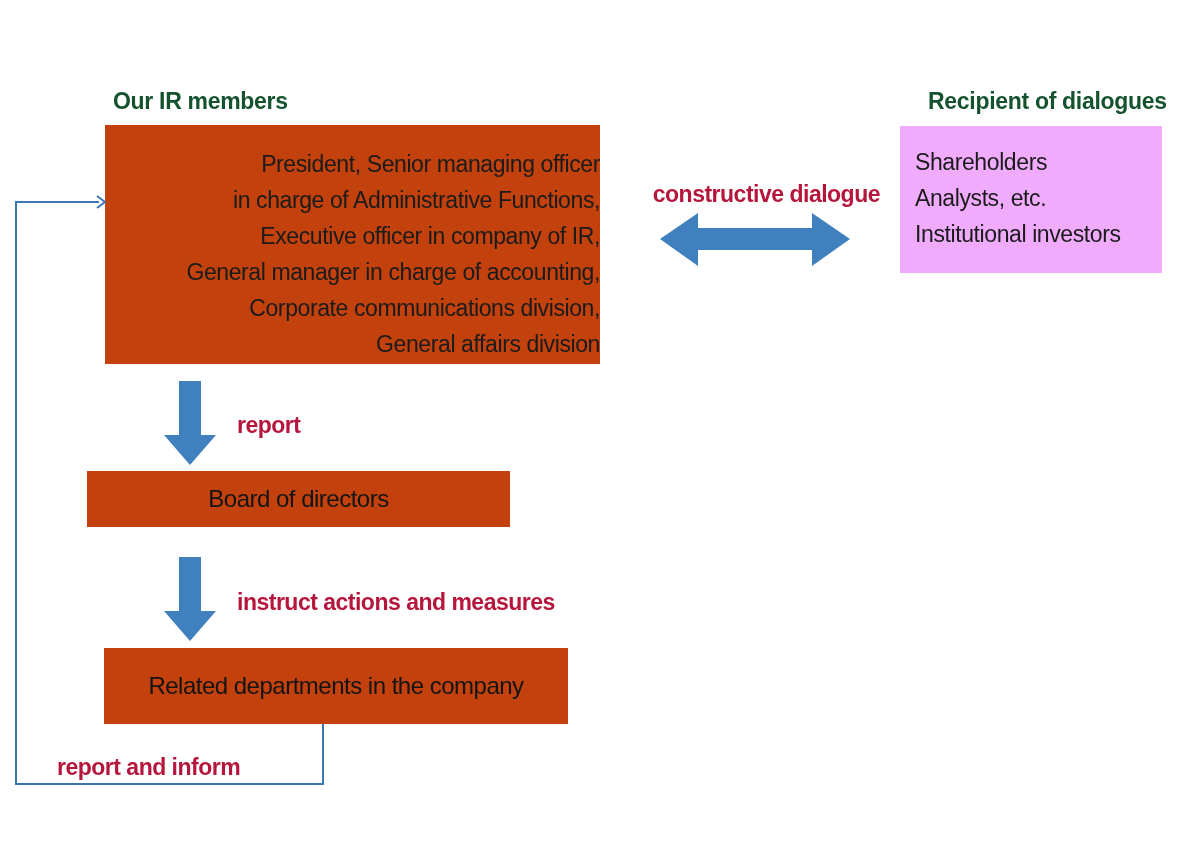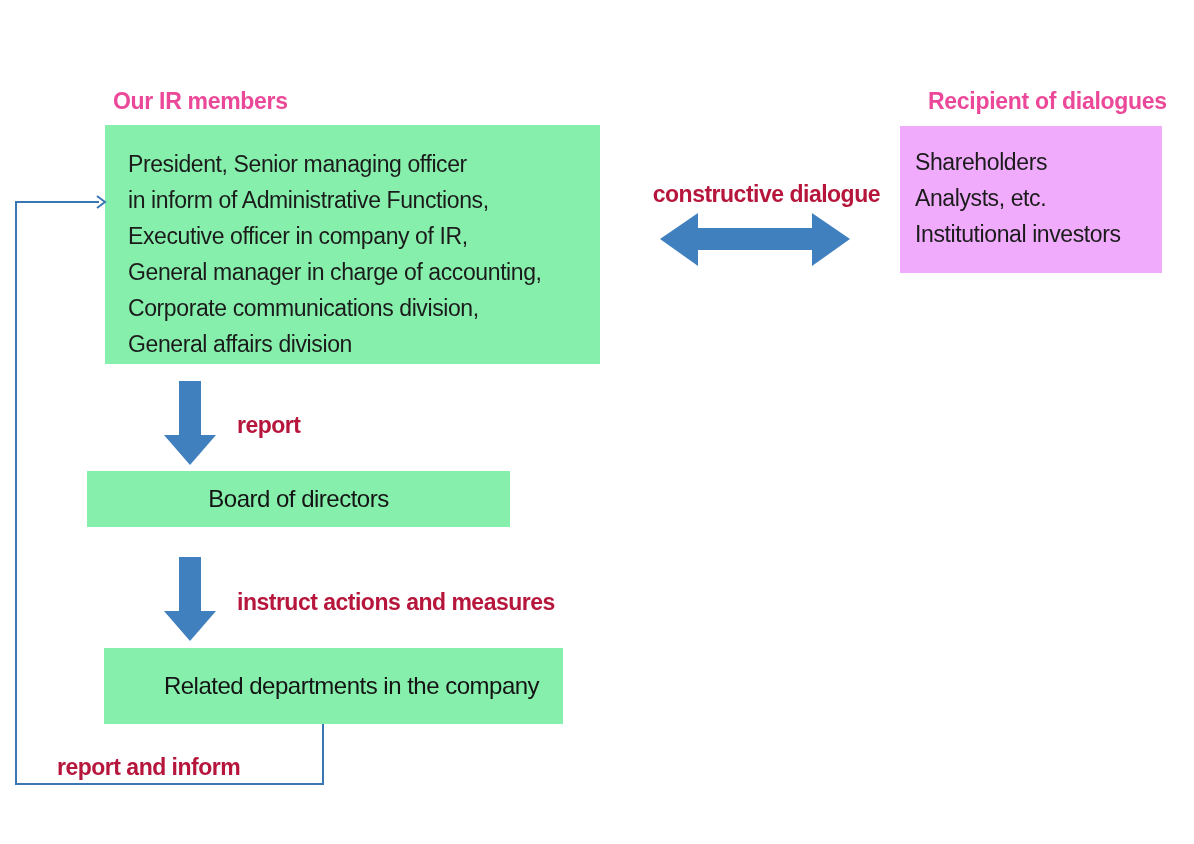--- a/index.html
+++ b/index.html
@@ -4,24 +4,24 @@
 <style>
   html,body { margin:0; padding:0; background:#ffffff; }
   .stage {
     position:relative; width:1194px; height:844px;
     background:#ffffff; overflow:hidden;
     font-family:"Liberation Sans", sans-serif;
     color:#1b1b1b;
   }
   .abs { position:absolute; }
   .heading {
-    font-size:23px; font-weight:bold; color:#ec4899;
+    font-size:23px; font-weight:bold; color:#14532d;
     letter-spacing:-0.3px; white-space:nowrap;
   }
-  .bluebox { background:#86efac; }
+  .bluebox { background:#c2410c;text-align:right; }
   .yellowbox { background:#f0abfc; }
   .members-text {
     font-size:23px; line-height:36px; letter-spacing:-0.4px;
     color:#1b1b1b; white-space:nowrap;
   }
   .recipients-text {
     font-size:23px; line-height:36px; letter-spacing:-0.4px;
     color:#1b1b1b; white-space:nowrap;
   }
   .node {
@@ -38,21 +38,21 @@
 </head>
 <body>
 
 <div class="stage">
 
   <div class="abs heading" style="left:113px; top:88px;">Our IR members</div>
 
   <div class="abs bluebox" style="left:105px; top:125px; width:495px; height:239px;">
     <div class="members-text" style="padding:21px 0 0 23px;">
       <div>President, Senior managing officer</div>
-      <div>in inform of Administrative Functions,</div>
+      <div>in charge of Administrative Functions,</div>
       <div>Executive officer in company of IR,</div>
       <div>General manager in charge of accounting,</div>
       <div>Corporate communications division,</div>
       <div>General affairs division</div>
     </div>
   </div>
 
   <div class="abs heading" style="left:928px; top:88px;">Recipient of dialogues</div>
 
   <div class="abs yellowbox" style="left:900px; top:126px; width:262px; height:147px;">
@@ -76,21 +76,21 @@
   <div class="abs red-label" style="left:237px; top:412px;">report</div>
 
   <div class="abs bluebox node" style="left:87px; top:471px; width:423px; height:56px;">Board of directors</div>
 
   <svg class="abs" style="left:160px; top:554px;" width="60" height="90" viewBox="0 0 60 90">
     <polygon points="19,3 41,3 41,57 56,57 30,87 4,57 19,57" fill="#4080be"></polygon>
   </svg>
 
   <div class="abs red-label" style="left:237px; top:589px;">instruct actions and measures</div>
 
-  <div class="abs bluebox node" style="left:104px; top:648px; width:423px; height:76px;padding-left:36px;">Related departments in the company</div>
+  <div class="abs bluebox node" style="left:104px; top:648px; width:464px; height:76px;">Related departments in the company</div>
 
   <div class="abs line" style="left:322px; top:724px; width:2px; height:61px;"></div>
   <div class="abs line" style="left:15px; top:783px; width:309px; height:2px;"></div>
   <div class="abs line" style="left:15px; top:201px; width:2px; height:584px;"></div>
   <div class="abs line" style="left:15px; top:201px; width:84px; height:2px;"></div>
   <svg class="abs" style="left:95px; top:195px;" width="12" height="14" viewBox="0 0 12 14">
     <path d="M2,1 L10,7 L2,13" fill="none" stroke="#3a76b2" stroke-width="2"></path>
   </svg>
 
   <div class="abs red-label" style="left:57px; top:754px;">report and inform</div>

